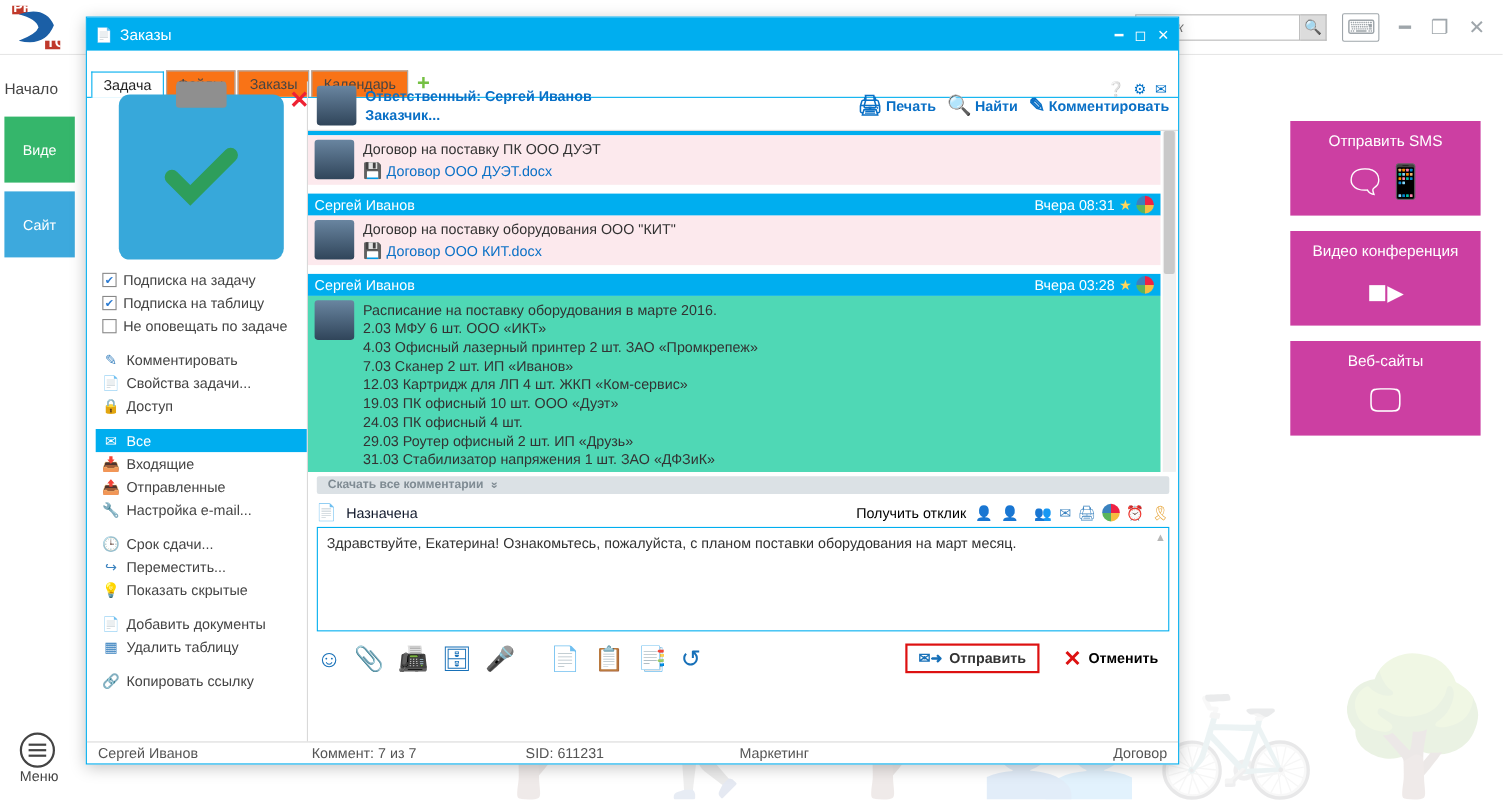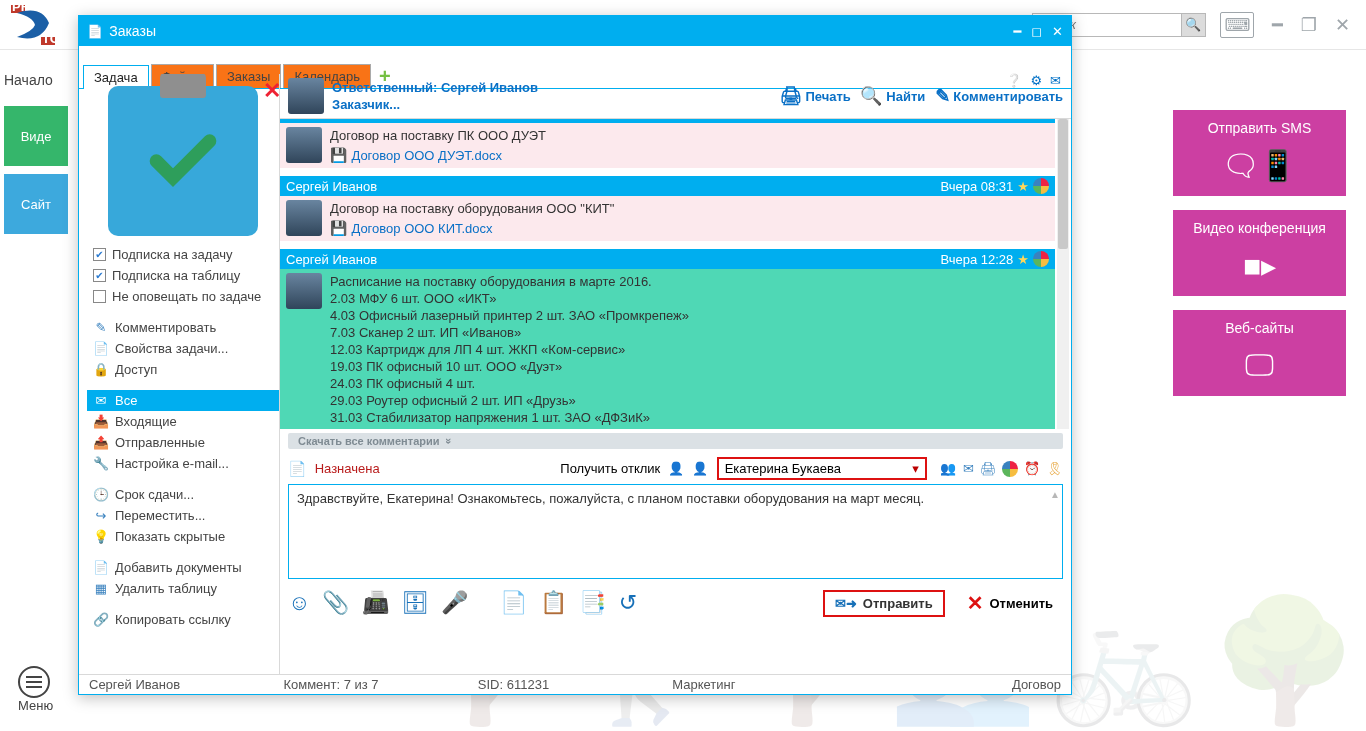--- a/index.html
+++ b/index.html
@@ -86,21 +86,21 @@
 .comm-body .txt{ color:#333; line-height:17px;}
 .comm-body.pink { background:#fce9ed;}
 .comm-body.teal { background:#4fd8b5;}
 .attach { color:#0a70c6; display:flex; align-items:center; gap:4px; margin-top:3px;}
 .attach .ic{ font-size:14px;}
 
 .dl-all { margin:4px 8px; background:#dbe1e5; color:#7f8b93; display:inline-flex; align-items:center; gap:6px; font-size:11px; padding:2px 10px; border-radius:2px; cursor:pointer;font-weight:bold;}
 .dl-all::after{ content:"»"; transform:rotate(90deg); display:inline-block;}
 
 .assign-row { display:flex; align-items:center; padding:4px 8px; gap:8px;}
-.assign-row .lbl{ color:#b91c1c;}
+.assign-row .lbl{ color:#0f172a;}
 .assign-row .resp-lbl{ margin-left:auto;}
 .assign-row .dd { border:2px solid #d11; padding:2px 6px; display:flex; align-items:center; gap:6px; min-width:210px; justify-content:space-between;}
 .assign-row .dd .caret{ color:#b00;}
 .assign-row .ric { display:flex; gap:6px; margin-left:6px; color:#3a82bf; font-size:16px; align-items:center;}
 .pie-icon { background:conic-gradient(#e24 0 25%, #f6bd40 25% 50%, #5bb55b 50% 75%, #3a82bf 75% 100%); width:16px; height:16px; border-radius:50%;}
 
 .compose { margin:0 8px; border:1px solid #00aeef; height:95px; padding:6px 8px; color:#333; position:relative;}
 .compose .sc{ position:absolute; right:2px; top:4px; color:#b7b7b7; font-size:10px;}
 
 .compose-actions { display:flex; align-items:center; padding:8px 8px 0; gap:12px;}
@@ -361,21 +361,21 @@
                 </div>
             </div>
           </div>
         </div>
 
         <div style="height:8px"></div>
         <div class="comment">
           <div class="comm-head">
             <span>Сергей Иванов</span>
             <span class="time">
-                <span>Вчера 12:28</span>
+                <span>Вчера 03:28</span>
                 <span class="star">★</span>
                 <span class="pie-icon"></span>
               </span>
           </div>
           <div class="comm-body teal">
             <div class="av"></div>
             <div class="txt" id="sched-lines">
                 <div>Расписание на поставку оборудования в марте 2016.</div>
                 <div>2.03 МФУ 6 шт. ООО «ИКТ»</div>
                 <div>4.03 Офисный лазерный принтер 2 шт. ЗАО «Промкрепеж»</div>
@@ -395,24 +395,20 @@
       </div>
 
       <div class="dl-all">Скачать все комментарии</div>
 
       <div class="assign-row">
         <span class="ic doc-ic">📄</span>
         <span class="lbl">Назначена</span>
         <span class="resp-lbl">Получить отклик</span>
         <span style="color:#9aa;">👤</span>
         <span style="color:#1770b8;">👤</span>
-        <div class="dd">
-          <span>Екатерина Букаева</span>
-          <span class="caret">▾</span>
-        </div>
         <div class="ric">
           <span>👥</span>
           <span>✉</span>
           <span>🖨</span>
           <span class="pie-icon"></span>
           <span>⏰</span>
           <span style="color:#e7a53a;">🎗</span>
         </div>
       </div>
 

